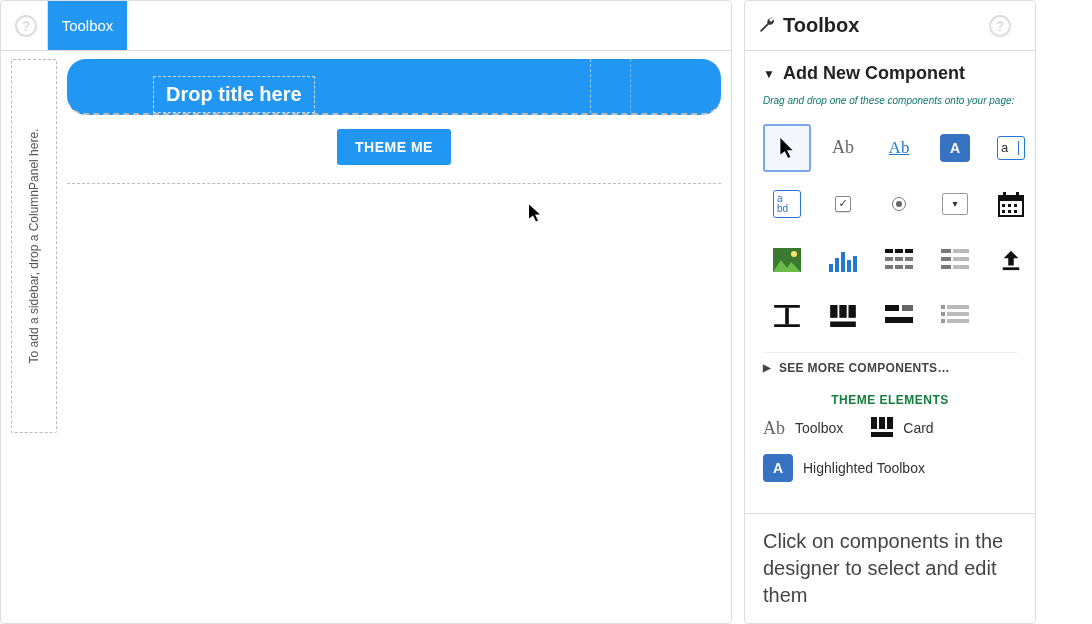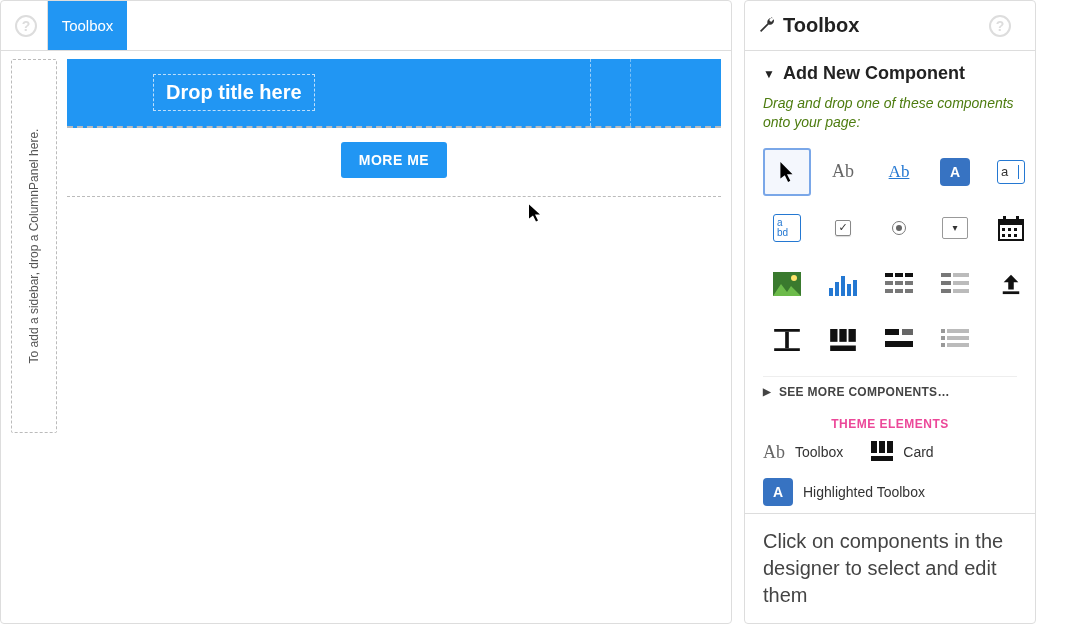--- a/index.html
+++ b/index.html
@@ -90,26 +90,27 @@
       font-size: 12px;
       color: #555;
     }
     .form-area {
       flex: 1;
       display: flex;
       flex-direction: column;
     }
     .title-bar {
       background: #2196F3;
-      height: 69px;
-      display: flex;
-      align-items: center;
+      height: 56px;
+      display: flex;
+      align-items: flex-end;
       padding: 0 10px;
       position: relative;
       border-bottom: 2px dashed #bbb;
+      border-radius: 19px;
     }
     .title-drop {
       border: 1px dashed rgba(255,255,255,0.7);
       color: #fff;
       font-weight: 700;
       font-size: 20px;
       padding: 6px 12px;
       margin-left: 76px;
     }
     .title-bar::after {
@@ -196,22 +197,22 @@
       margin-bottom: 10px;
       color: #222;
       cursor: pointer;
     }
     .section-title .caret {
       margin-right: 8px;
       font-size: 12px;
     }
     .section-desc {
       font-style: italic;
-      color: #4d7c0f;
-      font-size: 14px;
+      color: #0f766e;
+      font-size: 10px;
       margin-bottom: 16px;
       line-height: 1.35;
     }
     .comp-grid {
       display: grid;
       grid-template-columns: repeat(5, 48px);
       grid-auto-rows: 48px;
       gap: 8px;
       justify-content: space-between;
       margin-bottom: 12px;
@@ -298,21 +299,21 @@
       padding: 8px 0;
       border-top: 1px solid #eee;
       cursor: pointer;
     }
     .see-more .caret-r { margin-right: 8px; font-size: 10px; }
     .theme-header {
       text-align: center;
       font-size: 12px;
       font-weight: 700;
       letter-spacing: 0.5px;
-      color: #ec4899;
+      color: #15803d;
       margin: 10px 0 10px 0;
     }
     .theme-row {
       display: flex;
       gap: 28px;
       align-items: center;
       margin-bottom: 14px;
     }
     .theme-item {
       display: flex;
@@ -356,21 +357,21 @@
     <div class="sidebar-drop">
       <div class="sidebar-drop-text">To add a sidebar, drop a ColumnPanel here.</div>
     </div>
     <div class="form-area">
       <div class="title-bar">
         <div class="title-drop">Drop title here</div>
         <div class="inner-dash"></div>
       </div>
       <div class="content-area">
         <div class="btn-row">
-          <button class="click-btn">MORE ME</button>
+          <button class="click-btn">THEME ME</button>
         </div>
       </div>
     </div>
     <div class="cursor">
       <svg width="16" height="20" viewBox="0 0 16 20">
           <path d="M1 1 L1 15 L5 12 L8 18 L10 17 L7 11 L12 11 Z" fill="#000"></path>
         </svg>
     </div>
   </div>
 </div>

